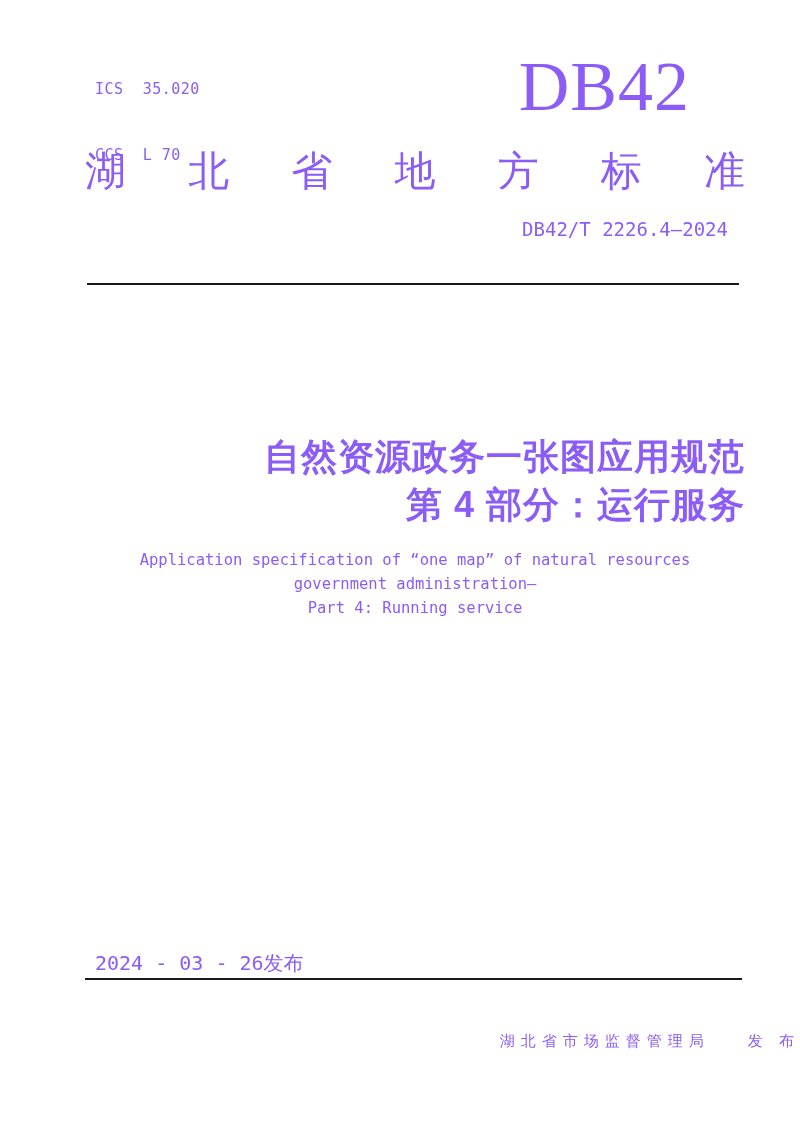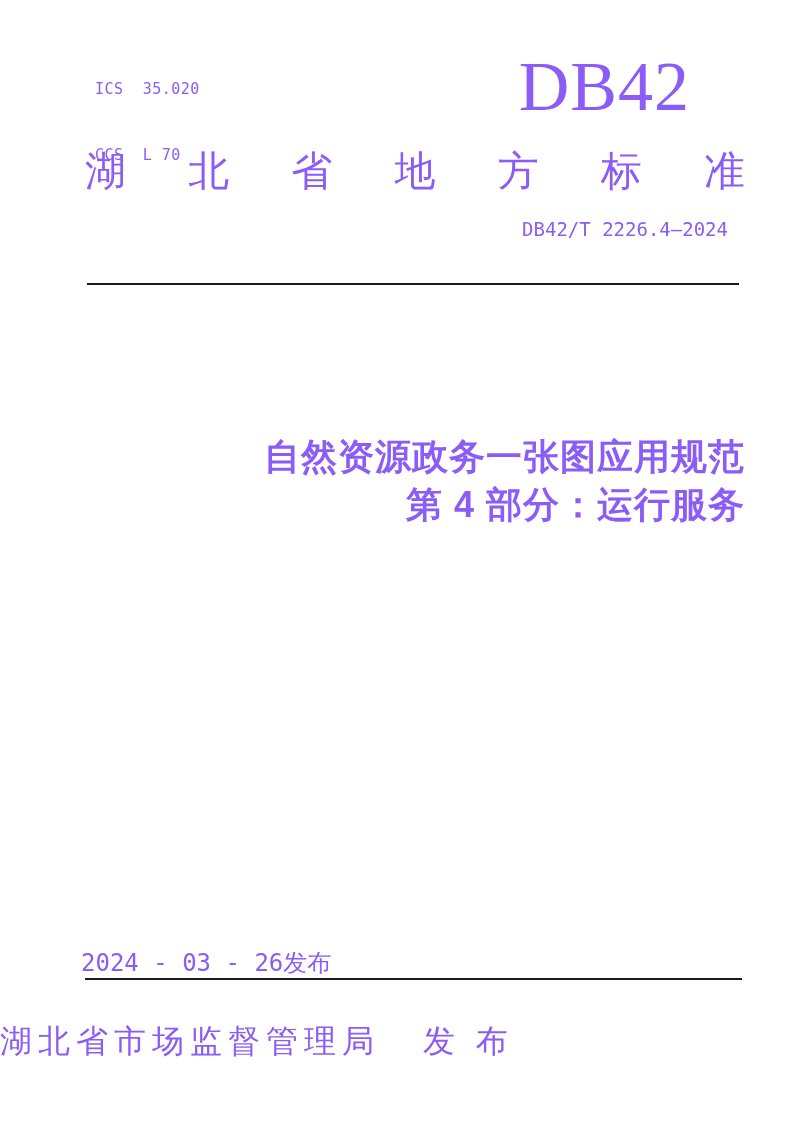--- a/index.html
+++ b/index.html
@@ -83,44 +83,44 @@
     left: 60px;
     width: 710px;
     text-align: center;
     font-family: "DejaVu Sans Mono", monospace;
     font-size: 15.5px;
     line-height: 24px;
   }
   .dates-row {
     position: absolute;
     top: 951px;
-    left: 81px;
+    left: 95px;
     width: 645px;
     display: flex;
     justify-content: space-between;
     font-family: "DejaVu Sans Mono", monospace;
-    font-size: 24px;
+    font-size: 20px;
     line-height: 24px;
     gap: 33px;
   }
   .dates-row .cn {
     font-family: "Liberation Sans", sans-serif;
   }
   .rule-bottom {
     top: 978px;
     left: 85px;
     width: 657px;
   }
   .publisher-row {
     position: absolute;
     top: 1026px;
     left: 0;
     width: 800px;
-    text-align: left;
-    font-size: 32px;
+    text-align: right;
+    font-size: 15px;
     line-height: 30px;
     font-weight: 500;
   }
   .publisher-org {
     letter-spacing: 6px;
   }
   .publish-label {
     letter-spacing: 6px;
     margin-left: 34px;
   }
@@ -149,20 +149,25 @@
 
   <div class="std-number">DB42/T 2226.4—2024</div>
 
   <div class="rule rule-top"></div>
 
   <div class="title-cn">
     <div>自然资源政务一张图应用规范</div>
     <div>第 4 部分：运行服务</div>
   </div>
 
+  <div class="title-en">
+    <div>Application specification of “one map” of natural resources</div>
+    <div>government administration—</div>
+    <div>Part 4: Running service</div>
+  </div>
 
   <div class="dates-row">
     <span><span>2024 - 03 - 26</span><span class="cn">发布</span></span>
   </div>
 
   <div class="rule rule-bottom"></div>
 
   <div class="publisher-row">
     <span class="publisher-org">湖北省市场监督管理局</span>
     <span class="publish-label">发 布</span>

